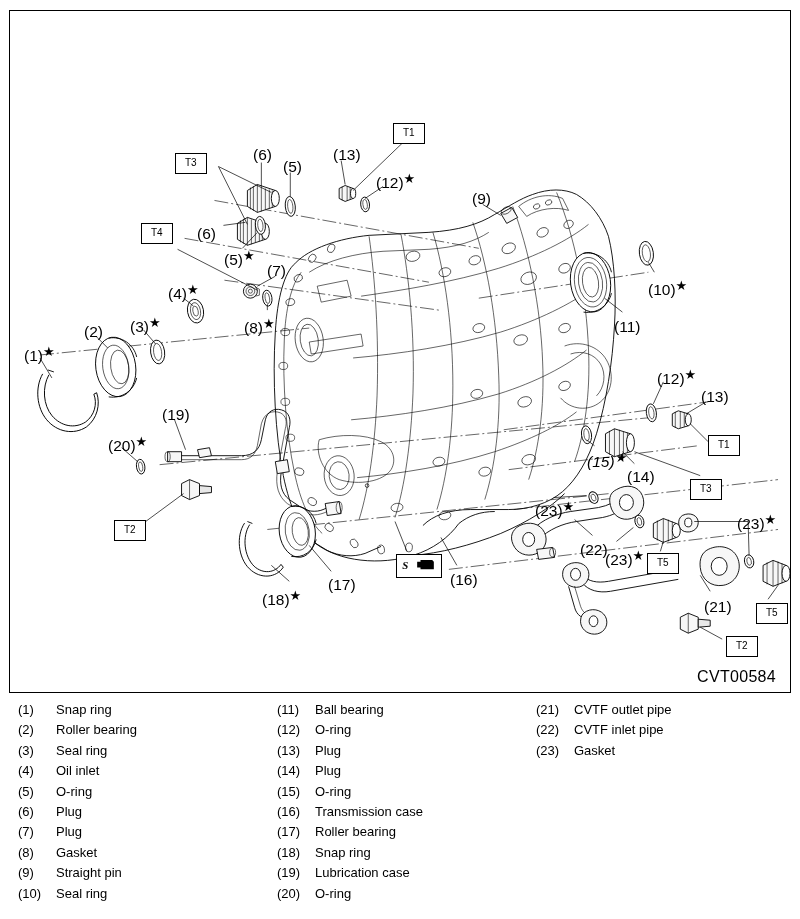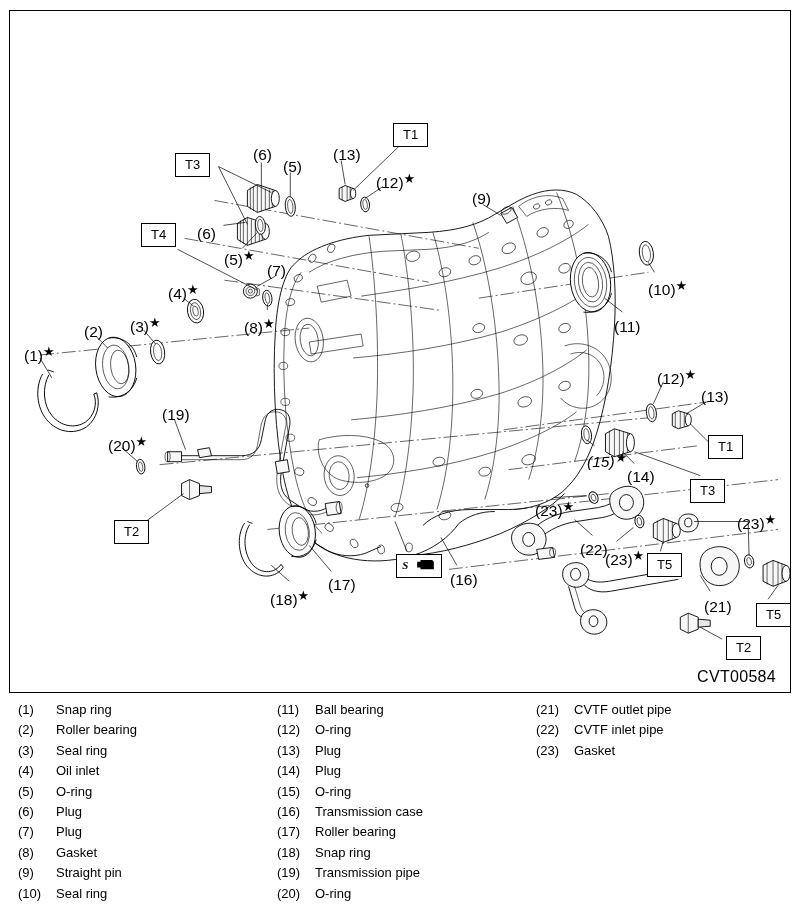--- a/index.html
+++ b/index.html
@@ -59,21 +59,21 @@
     vertical-align: 5px;
     margin-left: 0px;
     letter-spacing: 0;
   }
 
   
   .tbox {
     position: absolute;
     border: 1.5px solid #000;
     background: #fff;
-    font-size: 13px;
+    font-size: 10px;
     line-height: 1;
     padding: 4px 9px 5px 9px;
     text-align: center;
     font-family: "Liberation Sans", sans-serif;
     box-sizing: border-box;
   }
 
   
   #grease-box {
     position: absolute;
@@ -672,21 +672,21 @@
       <div class="callout" style="left: 638px; top: 268px;"><span>(10)</span><span class="star">★</span></div>
       <div class="callout" style="left: 604px; top: 308px;"><span>(11)</span></div>
       <div class="callout" style="left: 366px; top: 161px;"><span>(12)</span><span class="star">★</span></div>
       <div class="callout" style="left: 647px; top: 357px;"><span>(12)</span><span class="star">★</span></div>
       <div class="callout" style="left: 323px; top: 136px;"><span>(13)</span></div>
       <div class="callout" style="left: 691px; top: 378px;"><span>(13)</span></div>
       <div class="callout" style="left: 617px; top: 458px;"><span>(14)</span></div>
       <div class="callout" style="left: 577px; top: 440px; font-style: italic;"><span>(15)</span><span class="star">★</span></div>
       <div class="callout" style="left: 440px; top: 561px;"><span>(16)</span></div>
       <div class="callout" style="left: 318px; top: 566px;"><span>(17)</span></div>
-      <div class="callout" style="left: 260px; top: 578px;"><span>(18)</span><span class="star">★</span></div>
+      <div class="callout" style="left: 252px; top: 578px;"><span>(18)</span><span class="star">★</span></div>
       <div class="callout" style="left: 152px; top: 396px;"><span>(19)</span></div>
       <div class="callout" style="left: 98px; top: 424px;"><span>(20)</span><span class="star">★</span></div>
       <div class="callout" style="left: 694px; top: 588px;"><span>(21)</span></div>
       <div class="callout" style="left: 570px; top: 531px;"><span>(22)</span></div>
       <div class="callout" style="left: 525px; top: 489px;"><span>(23)</span><span class="star">★</span></div>
       <div class="callout" style="left: 595px; top: 538px;"><span>(23)</span><span class="star">★</span></div>
       <div class="callout" style="left: 727px; top: 502px;"><span>(23)</span><span class="star">★</span></div>
     </div>
 
   <div id="tbox-layer">
@@ -783,21 +783,21 @@
       <div class="legend-row">
         <span class="legend-num">(17)</span>
         <span class="legend-label">Roller bearing</span>
       </div>
       <div class="legend-row">
         <span class="legend-num">(18)</span>
         <span class="legend-label">Snap ring</span>
       </div>
       <div class="legend-row">
         <span class="legend-num">(19)</span>
-        <span class="legend-label">Transmission pipe</span>
+        <span class="legend-label">Lubrication case</span>
       </div>
       <div class="legend-row">
         <span class="legend-num">(20)</span>
         <span class="legend-label">O-ring</span>
       </div>
     </div>
     <div class="legend-col col-3">
       <div class="legend-row">
         <span class="legend-num">(21)</span>
         <span class="legend-label">CVTF outlet pipe</span>

